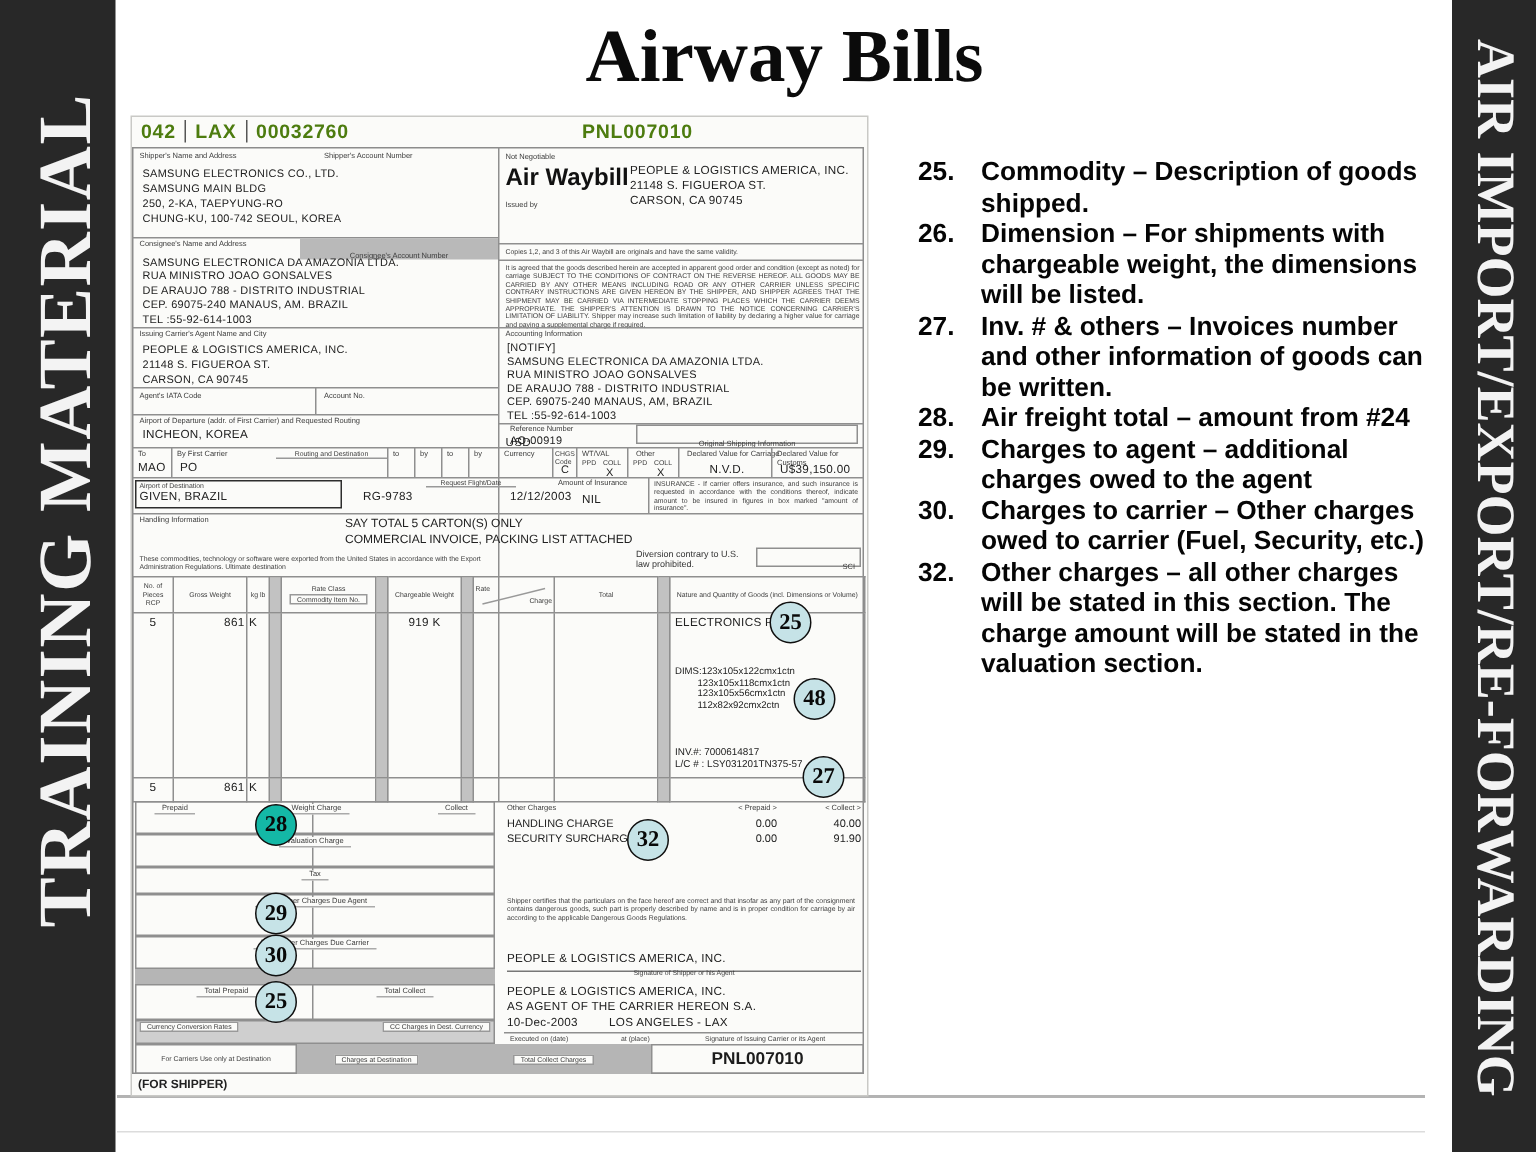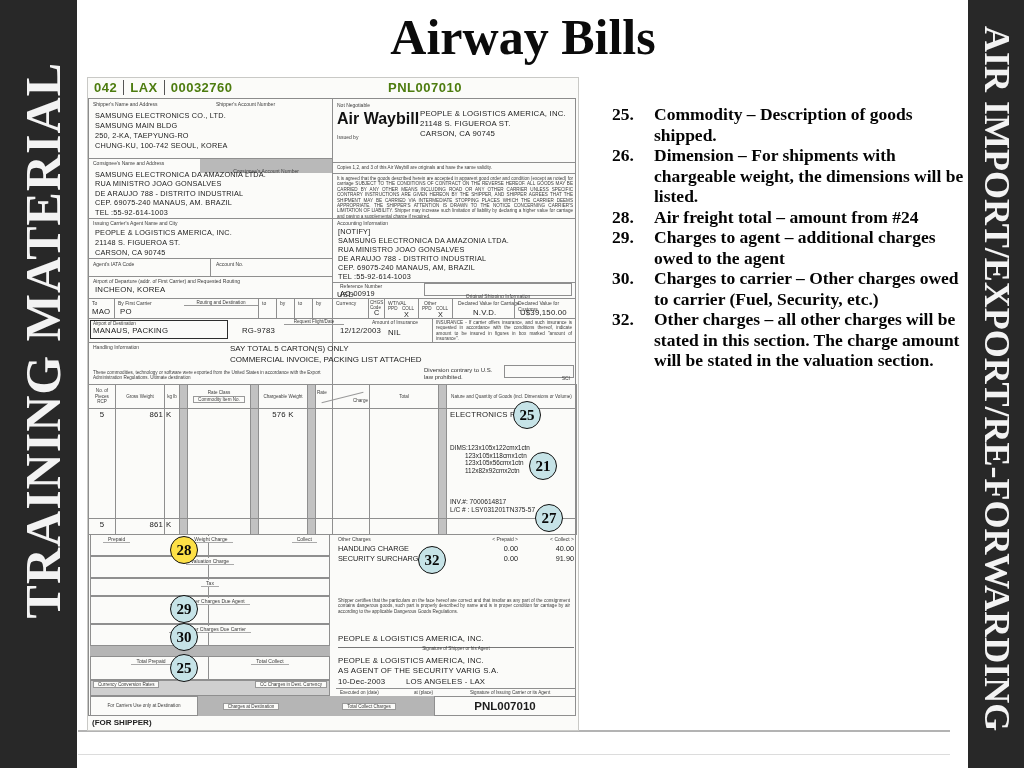--- a/index.html
+++ b/index.html
@@ -21,21 +21,21 @@
            font-size:50px; color:#0b0b0b; }
 
   #footer-line  { left:78px; top:730px; width:872px; height:2px; background:#b3b3b3; }
   #footer-line2 { left:78px; top:754px; width:872px; height:1px; background:#dcdcdc; }
   #footer-text  { left:78px; top:731px; width:872px; text-align:center;
                   font-family:"Liberation Serif", serif; font-size:24px; color:#4c4c4c;margin-top:44px; }
 
   
   #notes { left:612px; top:104px; width:352px; }
   #notes .note { display:grid; grid-template-columns:42px 1fr;
-                 font-family:Liberation Serif, serif; font-weight:bold;
+                 font-family:Liberation Sans, sans-serif; font-weight:bold;
                  font-size:17.5px; line-height:20.5px; color:#050505; }
 
   
   #form { left:88px; top:78px; width:490px; height:652px; background:#fbfbf9;
           box-shadow:0 0 0 1px #c9c9c6; color:#2e2e2e; }
   #form .outerbox { left:0; top:20px; width:488px; height:618px; border:1px solid #8c8c8c; }
   .hl { background:#8f8f8f; height:1px; }   
   .vl { background:#8f8f8f; width:1px; }    
   .lbl  { font-size:5px;  color:#3c3c3c; line-height:6px; }
   .tiny { font-size:4.6px; color:#3c3c3c; line-height:5.4px; }
@@ -86,20 +86,24 @@
 <div id="footer-line2" class="abs"></div>
 
 <div id="notes" class="abs">
   <div class="note">
       <span>25.</span>
       <span>Commodity – Description of goods shipped.</span>
     </div>
   <div class="note">
       <span>26.</span>
       <span>Dimension – For shipments with chargeable weight, the dimensions will be listed.</span>
+    </div>
+  <div class="note">
+      <span>27.</span>
+      <span>Inv. # &amp; others – Invoices number and other information of goods can be written.</span>
     </div>
   <div class="note">
       <span>28.</span>
       <span>Air freight total – amount from #24</span>
     </div>
   <div class="note">
       <span>29.</span>
       <span>Charges to agent – additional charges owed to the agent</span>
     </div>
   <div class="note">
@@ -225,21 +229,21 @@
   <div class="abs vl" style="left:364px; top:220px; height:20px;"></div>
   <div class="abs lbl" style="left:370px; top:222px;">Declared Value for Carriage</div>
   <div class="abs val8" style="left:385px; top:230px;">N.V.D.</div>
   <div class="abs vl" style="left:426px; top:220px; height:20px;"></div>
   <div class="abs lbl" style="left:430px; top:222px;">Declared Value for Customs</div>
   <div class="abs val8" style="left:432px; top:230px;">U$39,150.00</div>
 
   <div class="abs hl" style="left:0; top:240px; width:488px;"></div>
   <div class="abs" style="left:2px; top:242px; width:138px; height:19px; border:1.6px solid #2d2d2d; padding:0 2px;">
     <div class="tiny">Airport of Destination</div>
-    <div class="val8">MANAUS, PACKING</div>
+    <div class="val8">GIVEN, BRAZIL</div>
   </div>
   <div class="abs val8" style="left:154px; top:248px;">RG-9783</div>
   <div class="abs tiny" style="left:196px; top:241px; width:60px; text-align:center; border-bottom:1px solid #999;">Request Flight/Date</div>
   <div class="abs val8" style="left:252px; top:248px;">12/12/2003</div>
   <div class="abs lbl" style="left:284px; top:241px;">Amount of Insurance</div>
   <div class="abs val8" style="left:300px; top:250px;">NIL</div>
   <div class="abs vl" style="left:344px; top:240px; height:24px;"></div>
   <div class="abs tiny" style="left:348px; top:242px; width:136px; text-align:justify;">INSURANCE - If carrier offers insurance, and such insurance is requested in accordance with the conditions thereof, indicate amount to be insured in figures in box marked "amount of insurance".</div>
 
   <div class="abs hl" style="left:0; top:264px; width:488px;"></div>
@@ -293,21 +297,21 @@
         <td class="bar-td bar"></td>
         <td class="hdr tiny">Nature and Quantity of Goods (incl. Dimensions or Volume)</td>
       </tr>
       <tr style="height:110px;">
         <td class="val8" style="text-align:center;">5</td>
         <td class="val8" style="text-align:right;">861</td>
         <td class="val8">K</td>
         <td class="bar-td bar"></td>
         <td></td>
         <td class="bar-td bar"></td>
-        <td class="val8" style="text-align:center;">576 K</td>
+        <td class="val8" style="text-align:center;">919 K</td>
         <td class="bar-td bar"></td>
         <td></td>
         <td></td>
         <td class="bar-td bar"></td>
         <td>
           <div style="height:104px; display:flex; flex-direction:column; justify-content:space-between; padding-left:2px;">
             <div class="val8">ELECTRONICS PART</div>
             <div style="font-size:6.4px; line-height:7.6px; color:#222;">
               <div>DIMS:123x105x122cmx1ctn</div>
               <div style="padding-left:15px;">123x105x118cmx1ctn</div>
@@ -383,21 +387,21 @@
     </div>
   </div>
 
   <div class="abs tiny" style="left:250px; top:520px; width:232px; text-align:justify;">Shipper certifies that the particulars on the face hereof are correct and that insofar as any part of the consignment contains dangerous goods, such part is properly described by name and is in proper condition for carriage by air according to the applicable Dangerous Goods Regulations.</div>
 
   <div class="abs val8" style="left:250px; top:556px; width:236px; border-bottom:1px solid #777; padding-bottom:3px;">PEOPLE &amp; LOGISTICS AMERICA, INC.</div>
   <div class="abs tiny" style="left:250px; top:568px; width:236px; text-align:center;">Signature of Shipper or his Agent</div>
 
   <div class="abs val8" style="left:250px; top:578px;">
     <div>PEOPLE &amp; LOGISTICS AMERICA, INC.</div>
-    <div>AS AGENT OF THE SECURITY VARIG S.A.</div>
+    <div>AS AGENT OF THE CARRIER HEREON S.A.</div>
   </div>
   <div class="abs val8" style="left:250px; top:599px;">10-Dec-2003</div>
   <div class="abs val8" style="left:318px; top:599px;">LOS ANGELES - LAX</div>
   <div class="abs hl" style="left:248px; top:610px; width:240px;"></div>
   <div class="abs tiny" style="left:252px; top:612px;">Executed on (date)</div>
   <div class="abs tiny" style="left:326px; top:612px;">at (place)</div>
   <div class="abs tiny" style="left:382px; top:612px;">Signature of Issuing Carrier or its Agent</div>
 
   <div class="abs" style="left:2px; top:618px; width:108px; height:20px; border:1px solid #8f8f8f; display:flex; align-items:center; justify-content:center; text-align:center;">
     <span class="tiny">For Carriers Use only at Destination</span>
@@ -407,19 +411,19 @@
   </div>
   <div class="abs" style="left:216px; top:618px; width:130px; height:20px; background:#b5b5b5; display:flex; align-items:center; justify-content:center;">
     <span class="pill">Total Collect Charges</span>
   </div>
   <div class="abs" style="left:346px; top:618px; width:142px; height:20px; border:1px solid #8f8f8f; display:flex; align-items:center; justify-content:center; font-size:11.5px; font-weight:bold; color:#1c1c1c;">PNL007010</div>
 
   <div class="abs bold" style="left:4px; top:640px; font-size:8px; color:#222;">(FOR SHIPPER)</div>
 </div>
 
 <div class="callout" style="left:513px; top:401px; background:#c6e3e7;">25</div>
-<div class="callout" style="left:529px; top:452px; background:#c6e3e7;">21</div>
+<div class="callout" style="left:529px; top:452px; background:#c6e3e7;">48</div>
 <div class="callout" style="left:535px; top:504px; background:#c6e3e7;">27</div>
-<div class="callout" style="left:170px; top:536px; background:#fde047;">28</div>
+<div class="callout" style="left:170px; top:536px; background:#14b8a6;">28</div>
 <div class="callout" style="left:170px; top:595px; background:#c6e3e7;">29</div>
 <div class="callout" style="left:170px; top:623px; background:#c6e3e7;">30</div>
 <div class="callout" style="left:170px; top:654px; background:#c6e3e7;">25</div>
 <div class="callout" style="left:418px; top:546px; background:#c6e3e7;">32</div>
 
 </body></html>

